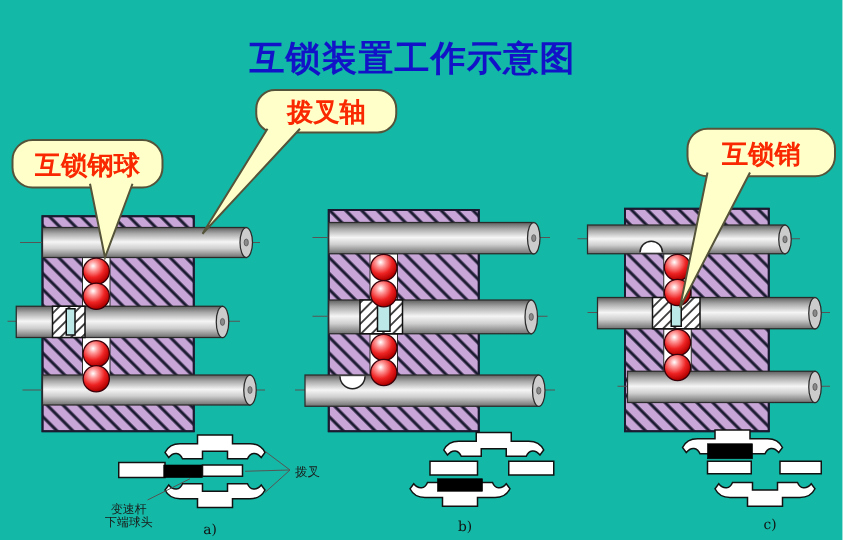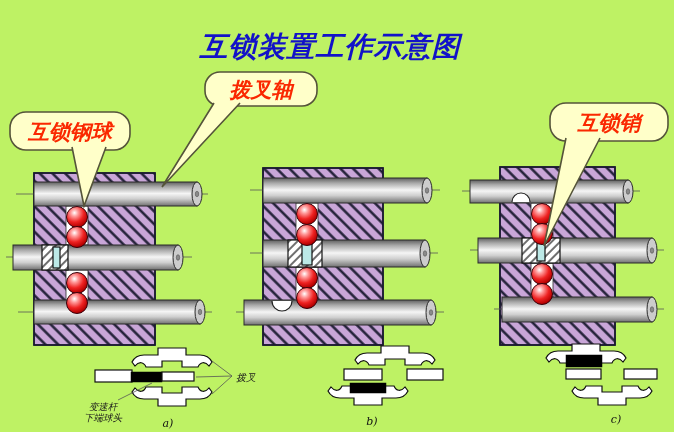--- a/index.html
+++ b/index.html
@@ -1,17 +1,17 @@
 <!DOCTYPE html>
 <html><head>
 <meta charset="utf-8">
 <style>
   html,body{margin:0;padding:0;background:#fff;}
-  .stage{position:relative;width:674px;height:432px;background:#bef264;overflow:hidden;
-         font-family:"DejaVu Sans","Liberation Sans",sans-serif;font-style:italic;}
+  .stage{position:relative;width:674px;height:432px;background:#14b8a6;overflow:hidden;
+         font-family:"DejaVu Sans","Liberation Sans",sans-serif;}
   svg text{font-family:"DejaVu Sans","Liberation Sans",sans-serif;}
   .title-text{font-size:28px;font-weight:bold;fill:#1212C8;letter-spacing:1px;}
   .callout-label{font-size:21px;font-weight:bold;fill:#FA2800;}
   .small-label{font-size:10px;fill:#1a1a1a;}
   .tiny-label{font-size:9.5px;fill:#1a1a1a;}
   .fig-label{font-size:11px;fill:#111;font-family:"DejaVu Serif","Liberation Serif",serif;}
   .housing{fill:#C9A6D8;stroke:#1A1A30;stroke-width:1.5;}
   .hatchcover{fill:url(#hatchP);stroke:#1A1A30;stroke-width:1.5;}
   .channel{fill:#ffffff;stroke:#2b2b2b;stroke-width:0.8;}
   .shaft{fill:url(#shaftG);stroke:#2b2b2b;stroke-width:1;}

